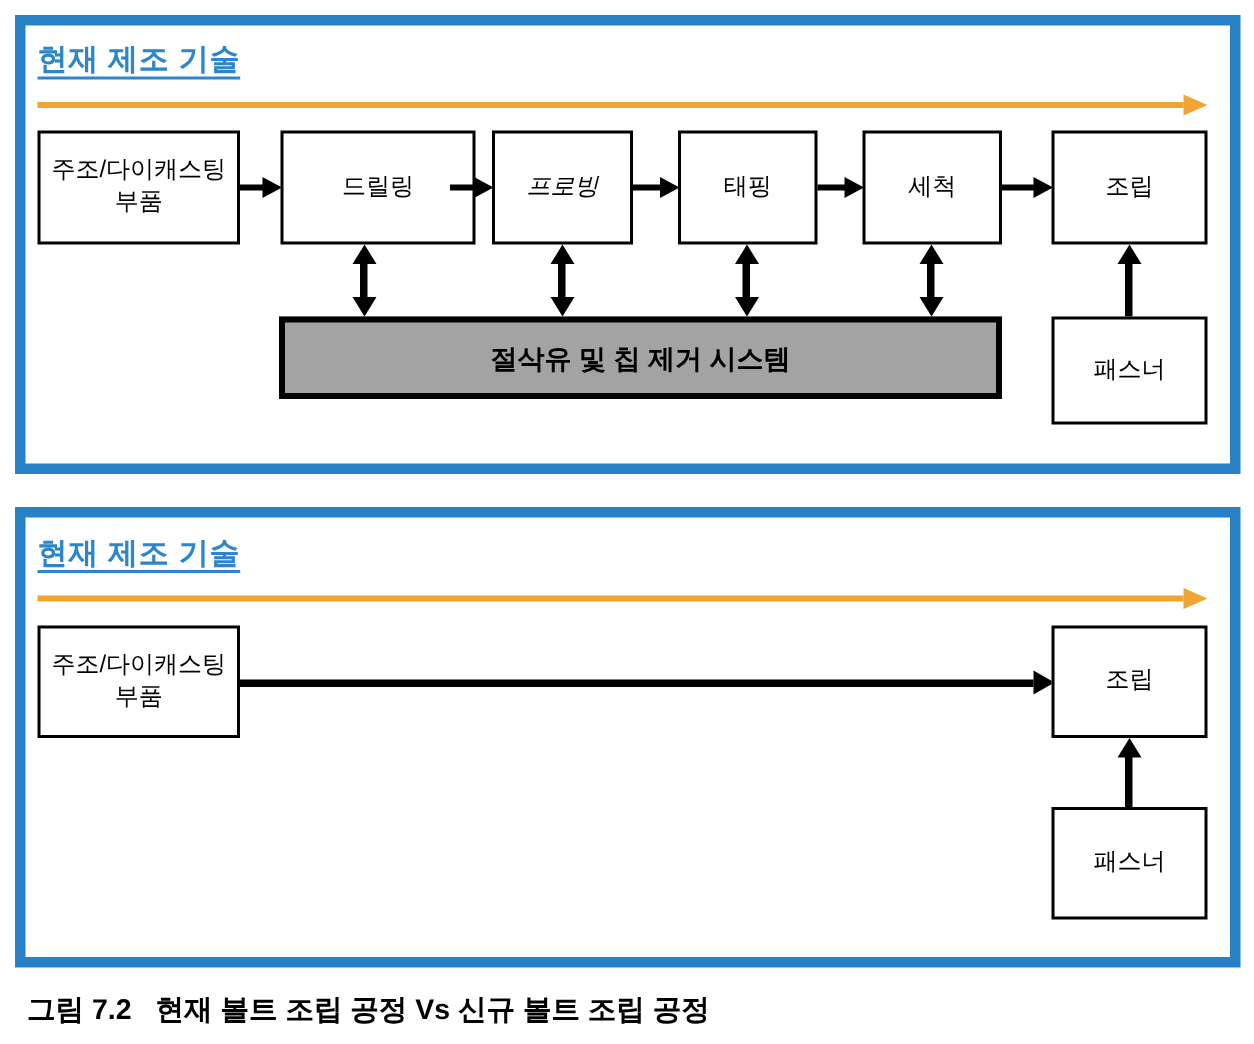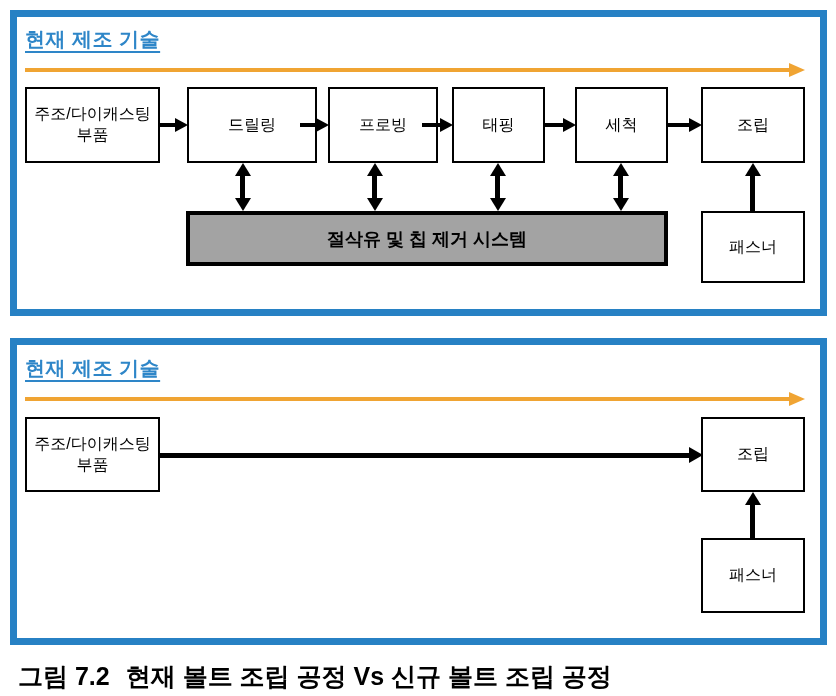--- a/index.html
+++ b/index.html
@@ -53,39 +53,39 @@
     border-left:8px solid transparent;border-right:8px solid transparent;
     border-bottom:13px solid #000;
   }
   .tri-down{
     position:absolute;width:0;height:0;
     border-left:8px solid transparent;border-right:8px solid transparent;
     border-top:13px solid #000;
   }
   .caption{
     position:absolute;left:18px;top:660px;
-    font-size:25px;font-weight:bold;color:#000;white-space:nowrap;
+    font-size:19px;font-weight:bold;color:#000;white-space:nowrap;
   }
   .caption .cap-text{margin-left:16px;}
 </style>
 </head>
 <body>
 
 <div class="stage">
 
   <section class="panel panel-top">
 
     <div class="panel-title" style="top:9px;">현재 제조 기술</div>
 
     <div class="oline" style="left:8px;top:51px;width:764px;"></div>
     <div class="ohead" style="left:772px;top:46px;"></div>
 
     <div class="pbox" style="left:8px;top:70px;width:135px;height:76px;">주조/다이캐스팅 부품</div>
     <div class="pbox" style="left:170px;top:70px;width:130px;height:76px;">드릴링</div>
-    <div class="pbox" style="left:311px;top:70px;width:110px;height:76px;">프로빙</div>
+    <div class="pbox" style="left:311px;top:70px;width:94px;height:76px;font-style:italic;">프로빙</div>
     <div class="pbox" style="left:558px;top:70px;width:93px;height:76px;">세척</div>
     <div class="pbox" style="left:435px;top:70px;width:93px;height:76px;">태핑</div>
     <div class="pbox" style="left:684px;top:70px;width:104px;height:76px;">조립</div>
 
     <div class="hline" style="left:143px;top:106px;width:16px;"></div>
     <div class="tri-right" style="left:158px;top:101px;"></div>
 
     <div class="hline" style="left:283px;top:106px;width:17px;"></div>
     <div class="tri-right" style="left:299px;top:101px;"></div>
 

